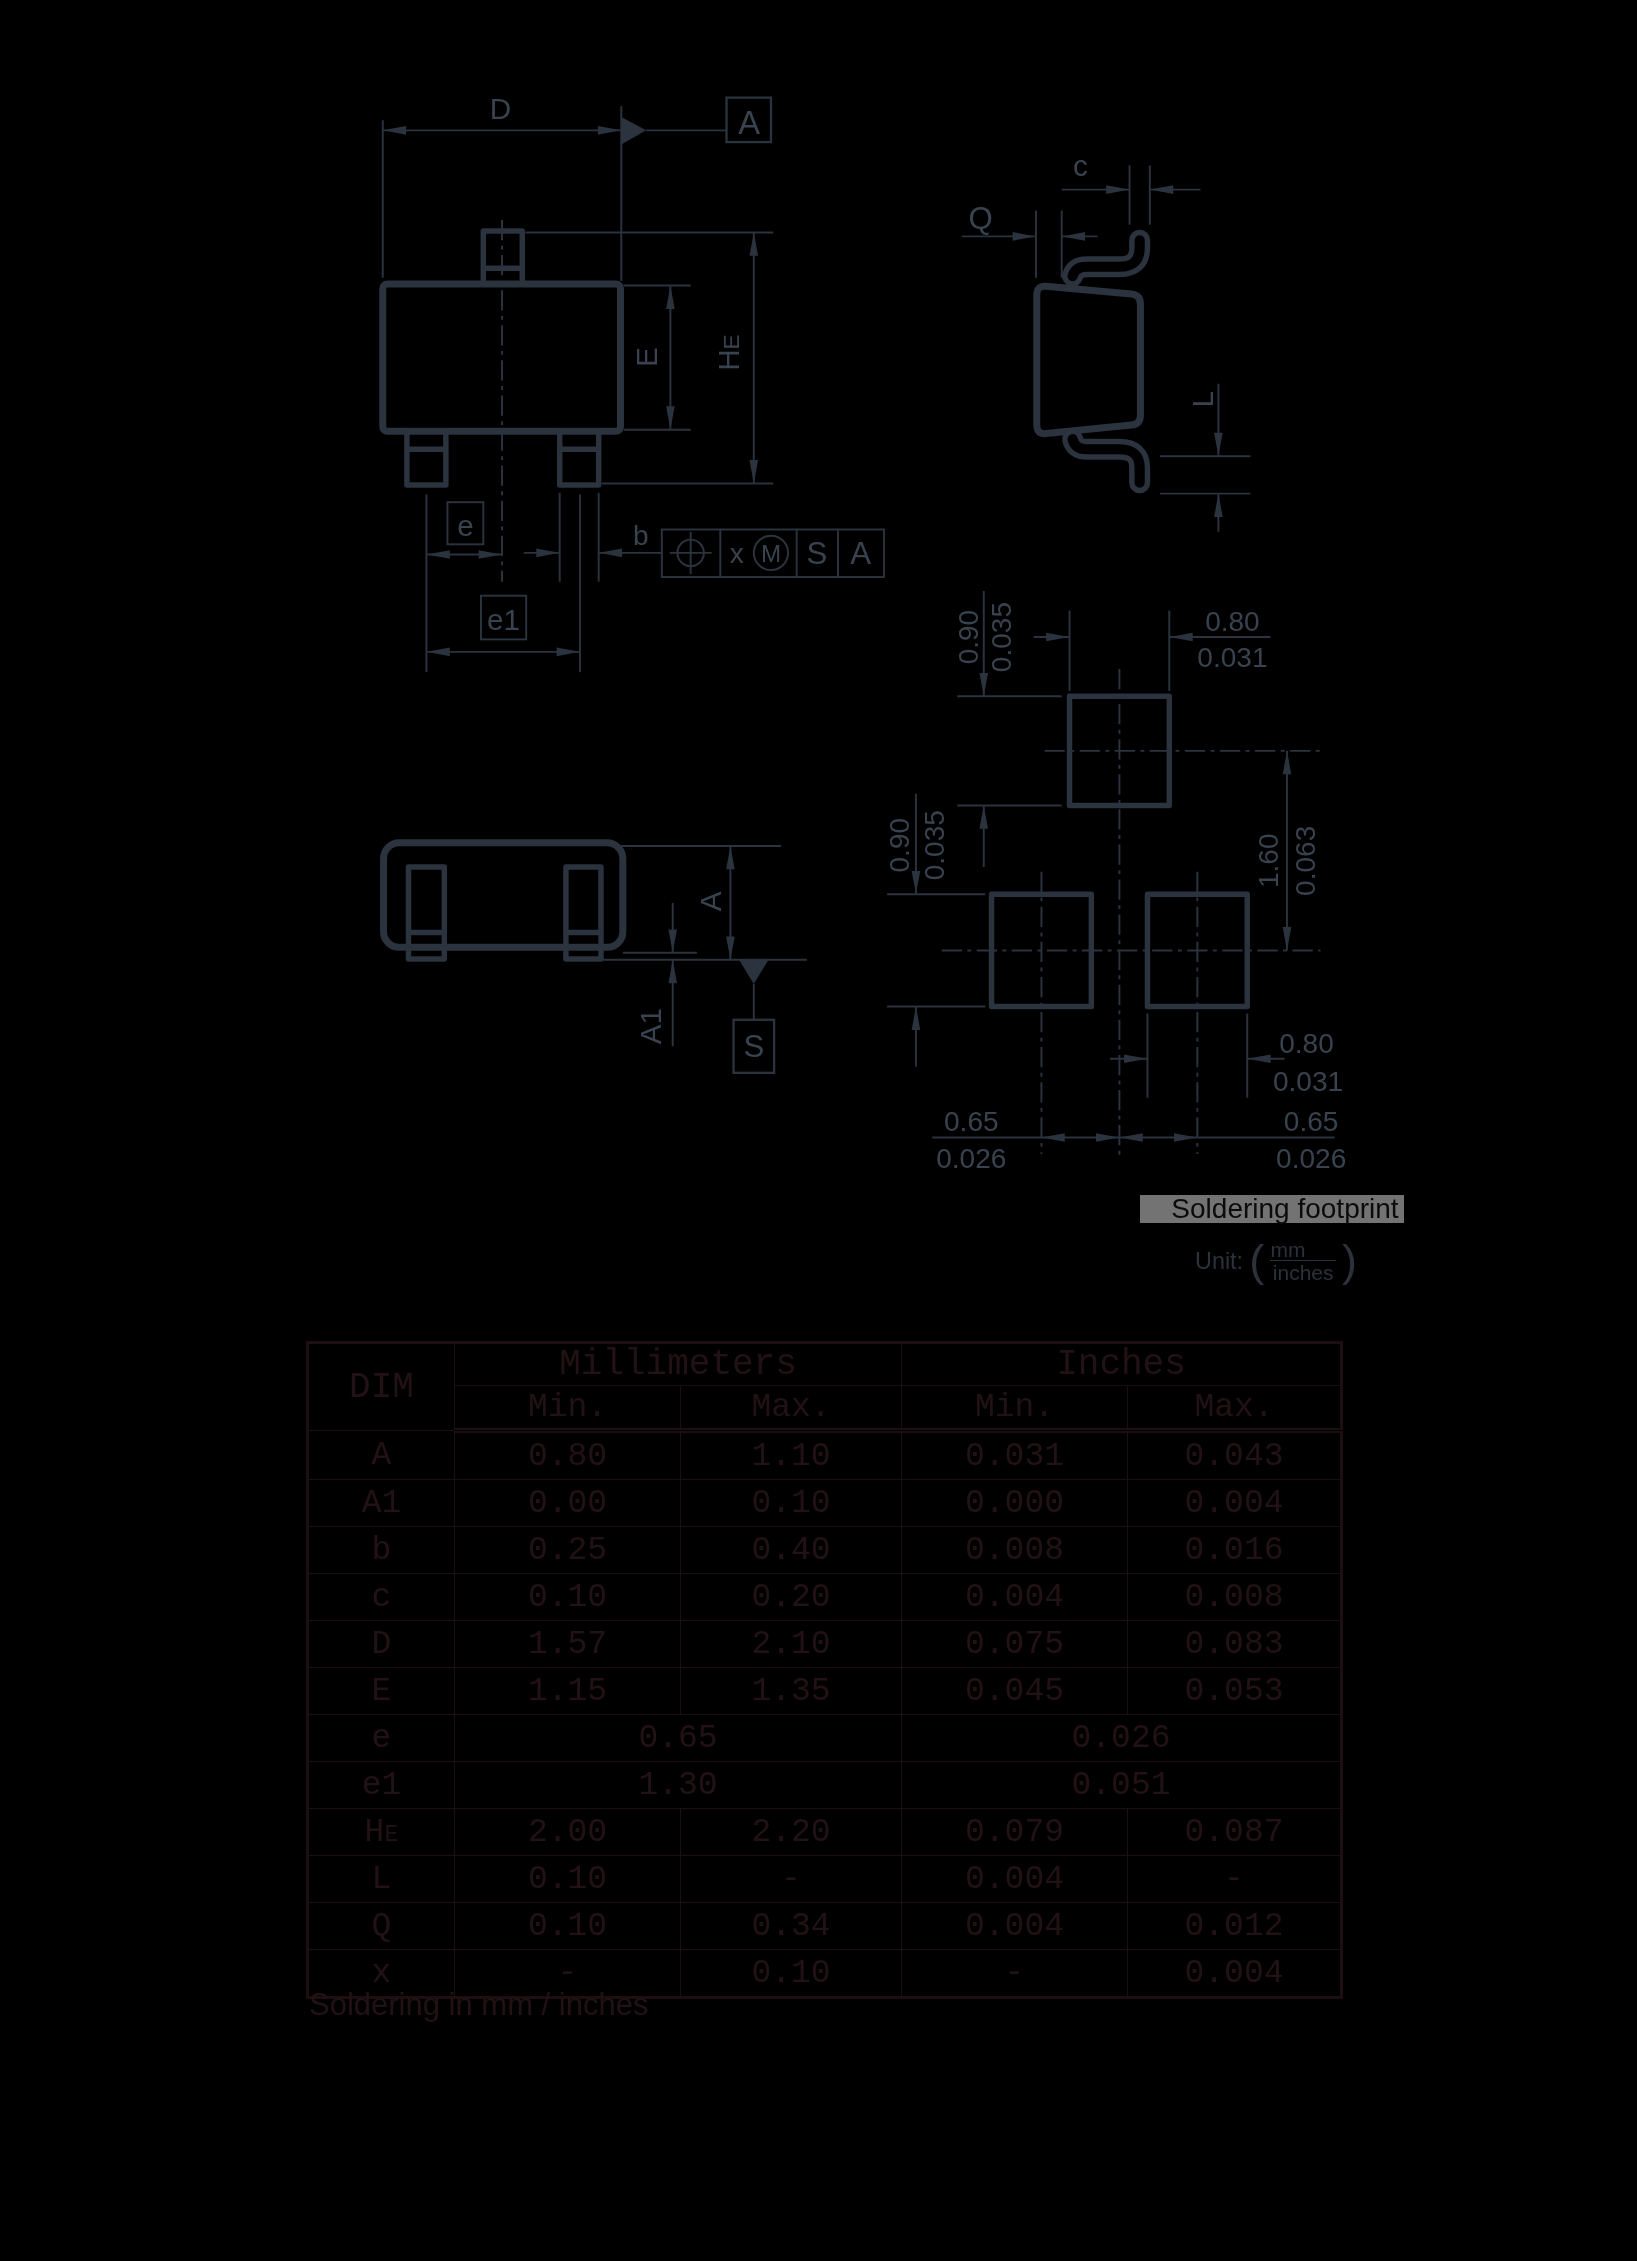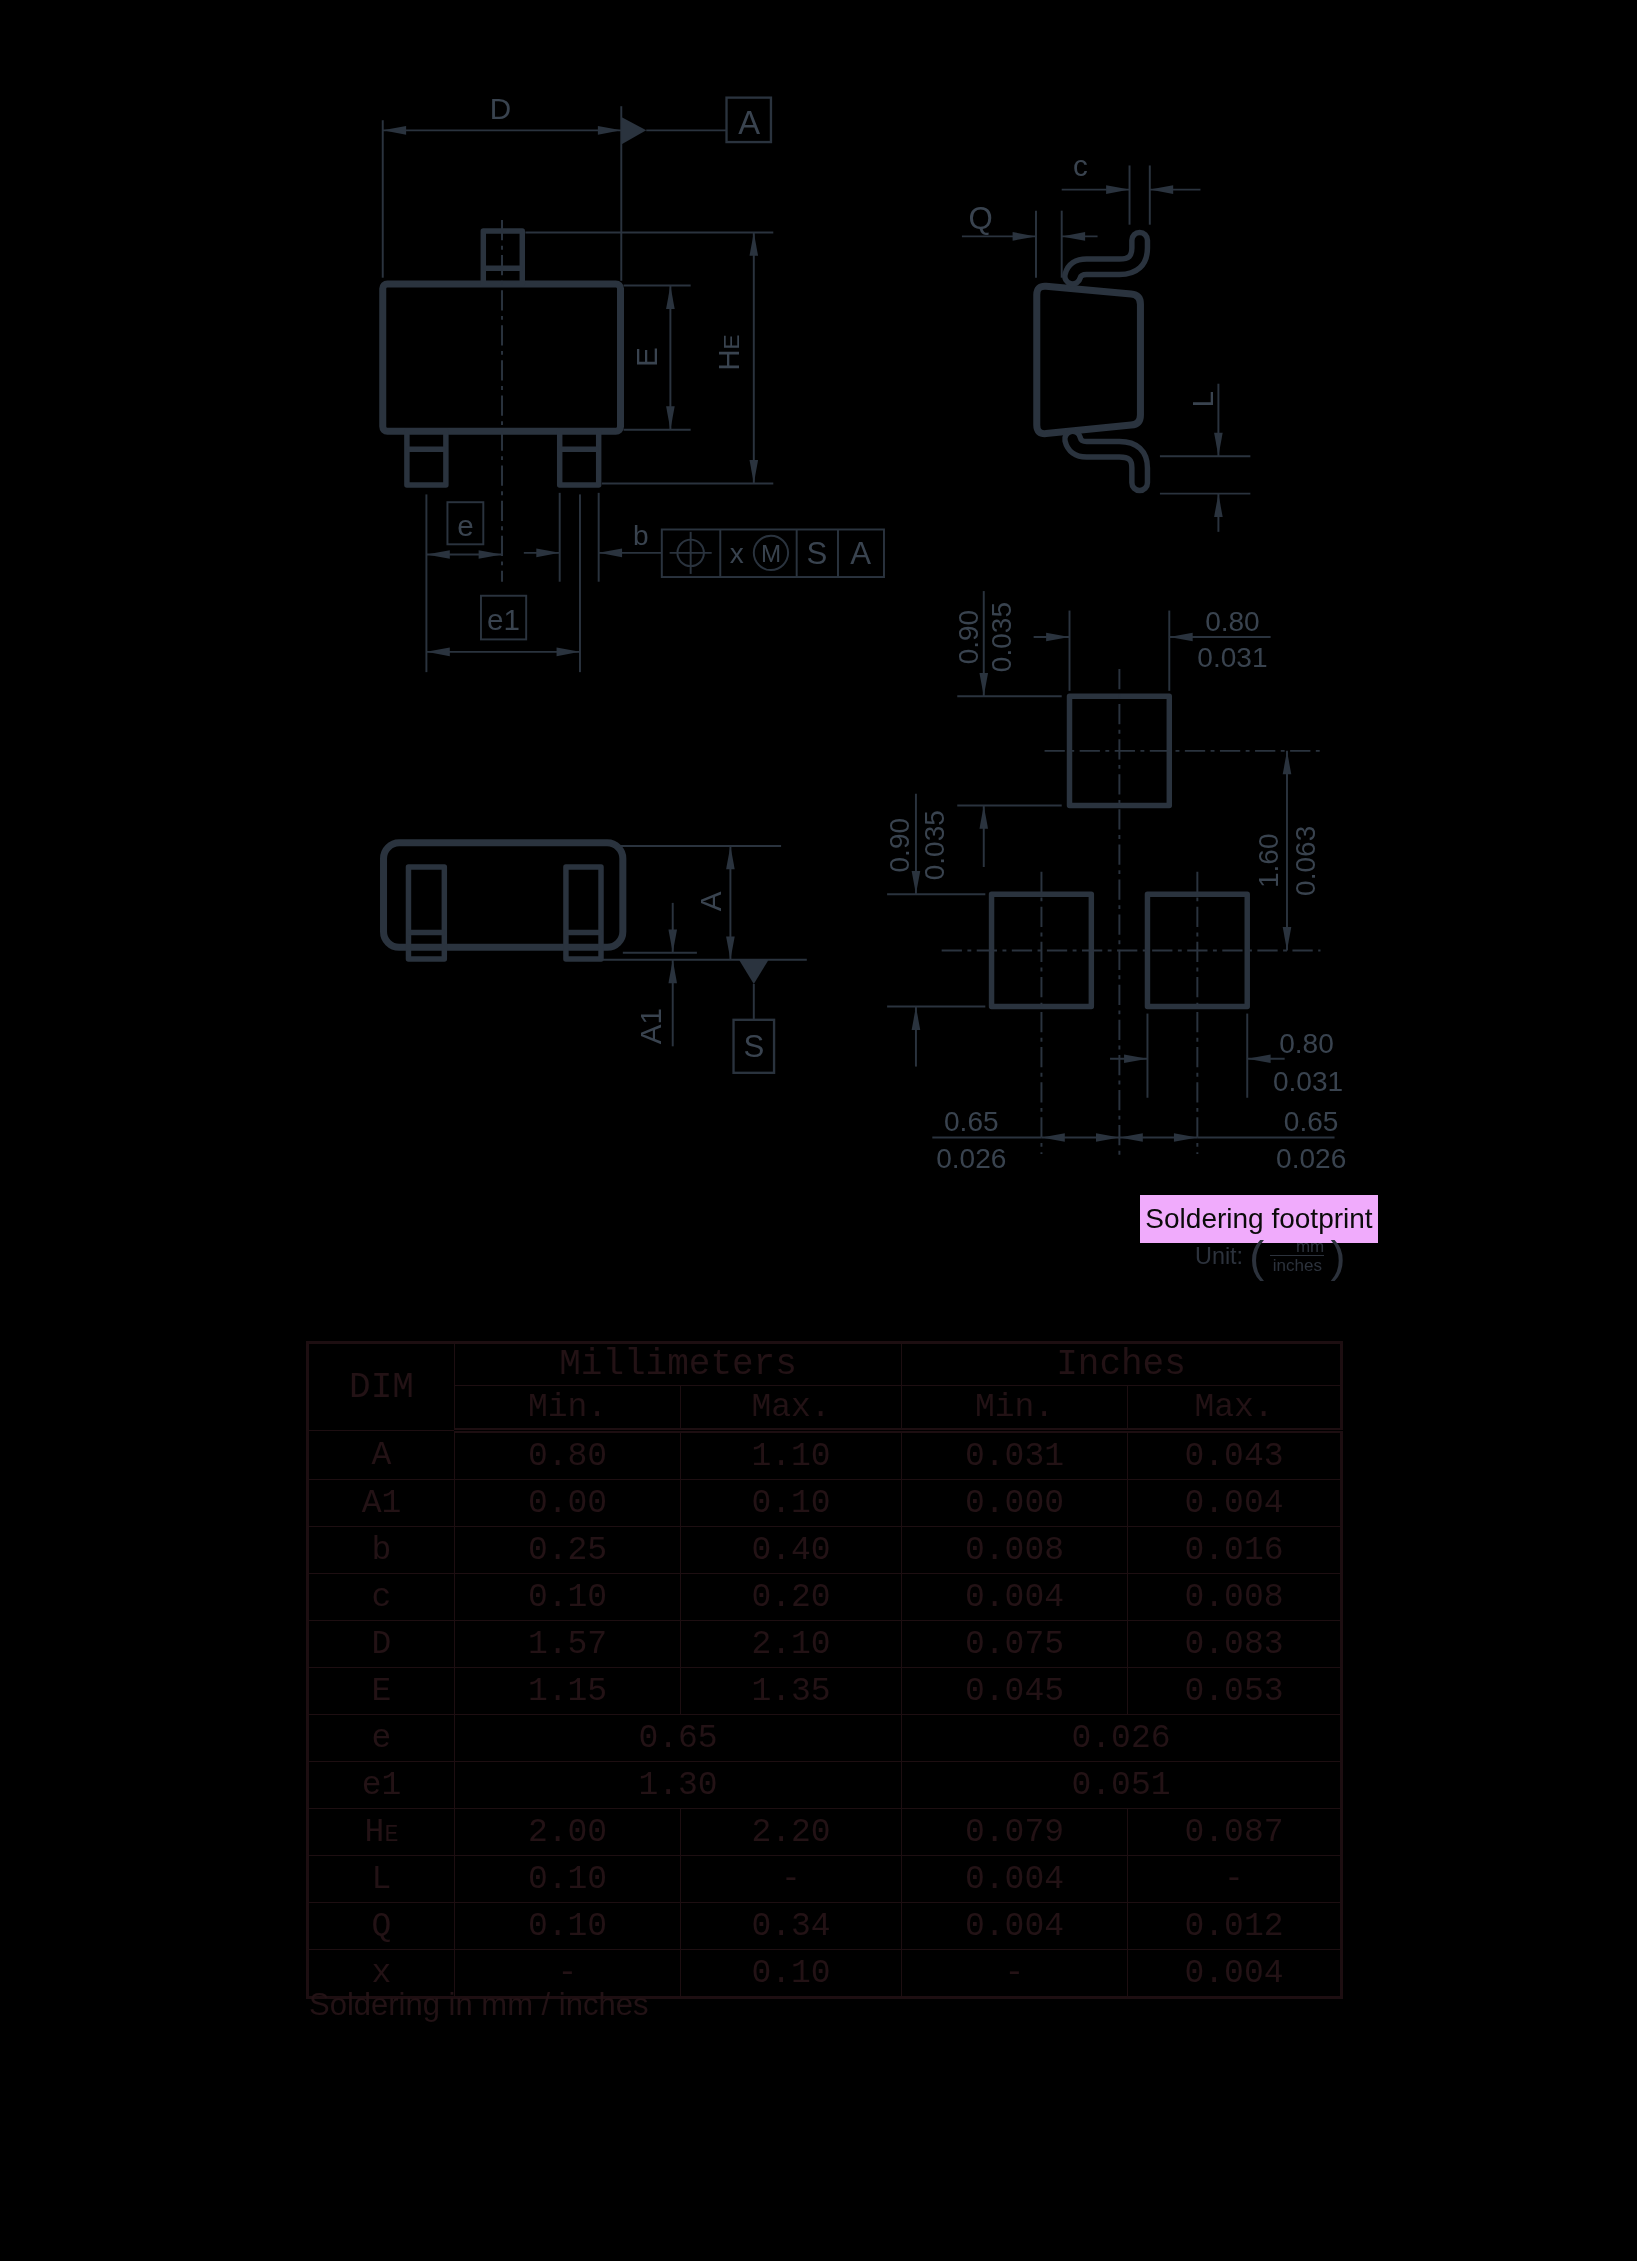--- a/index.html
+++ b/index.html
@@ -14,26 +14,26 @@
   .sm{font-size:29px;}
   .dl{stroke:#2a333e;stroke-width:2.5;fill:none;}
   .dl3{stroke:#2a333e;stroke-width:3;fill:none;}
   .ol{stroke:#2a333e;stroke-width:9;fill:none;stroke-linejoin:round;}
   .ol7{stroke:#2a333e;stroke-width:7;fill:none;stroke-linejoin:round;}
   .cl{stroke:#2a333e;stroke-width:2.5;fill:none;stroke-dasharray:26 7 5 7;}
   .fill{fill:#2a333e;stroke:none;}
   .lead-o{stroke:#2a333e;stroke-width:27;fill:none;stroke-linecap:round;stroke-linejoin:round;}
   .lead-i{stroke:#000000;stroke-width:13;fill:none;stroke-linecap:round;stroke-linejoin:round;}
 
-  .fp-title{position:absolute;left:1140px;top:1195px;width:238px;height:48px;background:#f0abfc;
-    color:#0b0b0b;font-size:28px;display:flex;align-items:center;justify-content:center;}
+  .fp-title{position:absolute;left:1140px;top:1195px;width:238px;height:28px;background:#737373;
+    color:#0b0b0b;font-size:28px;display:flex;align-items:center;justify-content:center;padding-left:26px;}
   .unit{position:absolute;left:1195px;top:1238px;display:flex;align-items:center;gap:6.2px;
     color:#2c323c;font-size:23.4px;}
   .unit .paren{font-size:45px;font-weight:100;line-height:0.8;}
-  .unit .frac{text-align:right;font-size:17px;line-height:1.1;}
+  .unit .frac{text-align:left;font-size:21px;line-height:1.1;}
   .unit .den{border-top:1.6px solid #2c323c;padding:0 2.3px;}
 
   .tbl-wrap{position:absolute;left:306px;top:1341px;}
   table.dim{border-collapse:collapse;table-layout:fixed;color:#231215;font-family:Liberation Mono, monospace;}
   table.dim th,table.dim td{border:1.6px solid #1d0e11;text-align:center;vertical-align:middle;
     padding:0;font-weight:normal;font-size:33px;}
   table.dim{border:3.1px solid #1d0e11;}
   tr.h1 th{height:36px;font-size:36px;}
   tr.h2 th{height:42px;font-size:33px;border-bottom:5.5px double #1d0e11;}
   th.dimcol{font-size:34px;}

